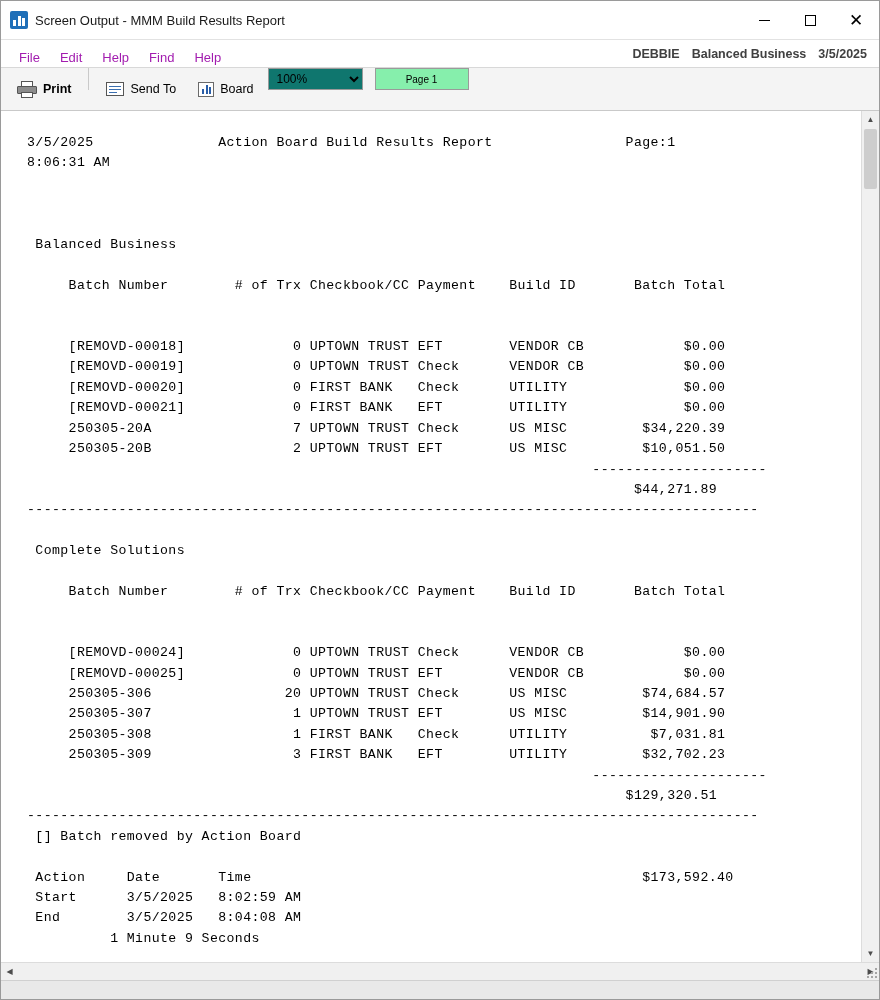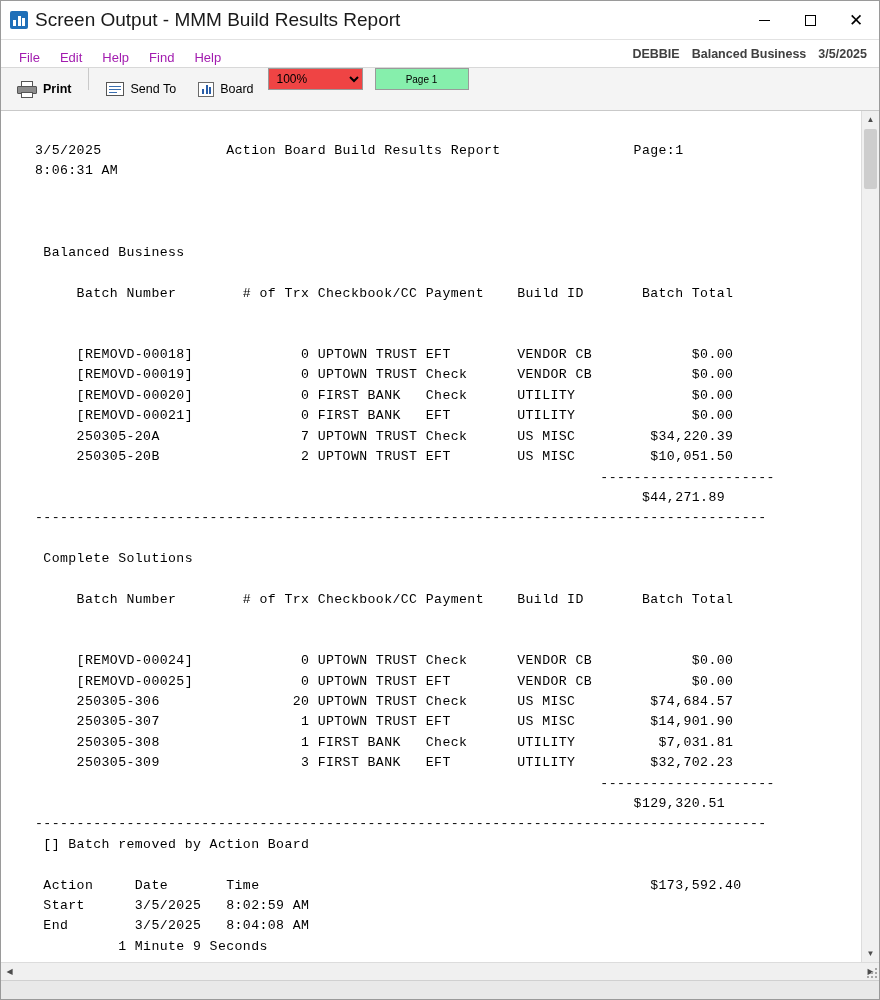--- a/index.html
+++ b/index.html
@@ -49,21 +49,21 @@
     position: absolute;
     bottom: 3px;
     width: 3px;
     background: #ffffff;
     display: block;
   }
   .title-icon i.b1 { left: 3px; height: 6px; }
   .title-icon i.b2 { left: 7.5px; height: 10px; }
   .title-icon i.b3 { left: 12px; height: 8px; }
   .title-text {
-    font-size: 19px;
+    font-size: 13px;
     color: #1a1a1a;
     white-space: nowrap;
   }
   .win-buttons {
     margin-left: auto;
     display: flex;
     height: 38px;
   }
   .win-btn {
     width: 46px;
@@ -215,21 +215,21 @@
   }
   .ico-modify i.m1 { left: 3px; height: 5px; }
   .ico-modify i.m2 { left: 6.5px; height: 9px; }
   .ico-modify i.m3 { left: 10px; height: 7px; }
   .zoom-select {
     width: 95px;
     height: 22px;
     font-size: 12px;
     font-family: "Liberation Sans", sans-serif;
     border: 1px solid #9a9a9a;
-    background: #ef4444;
+    background: #0f766e;
     padding-left: 4px;
   }
   .status-field {
     flex: 1;
     height: 22px;
     border: 1px solid #9a9a9a;
     background: #ffffff;
     font-size: 12.5px;
     display: flex;
     align-items: center;
@@ -259,21 +259,21 @@
     overflow: hidden;
   }
   .report {
     flex: 1;
     position: relative;
     overflow: hidden;
     padding: 14px 0 0 18px;
     box-sizing: border-box;
   }
   pre.report-text {
-    margin: 16px;
+    margin: 8px;
     font-family: "Liberation Mono", "DejaVu Sans Mono", monospace;
     font-size: 13.2px;
     line-height: 20.4px;
     color: #000000;
     letter-spacing: 0.4px;
     white-space: pre;
   }
   
   .vscroll {
     width: 17px;

